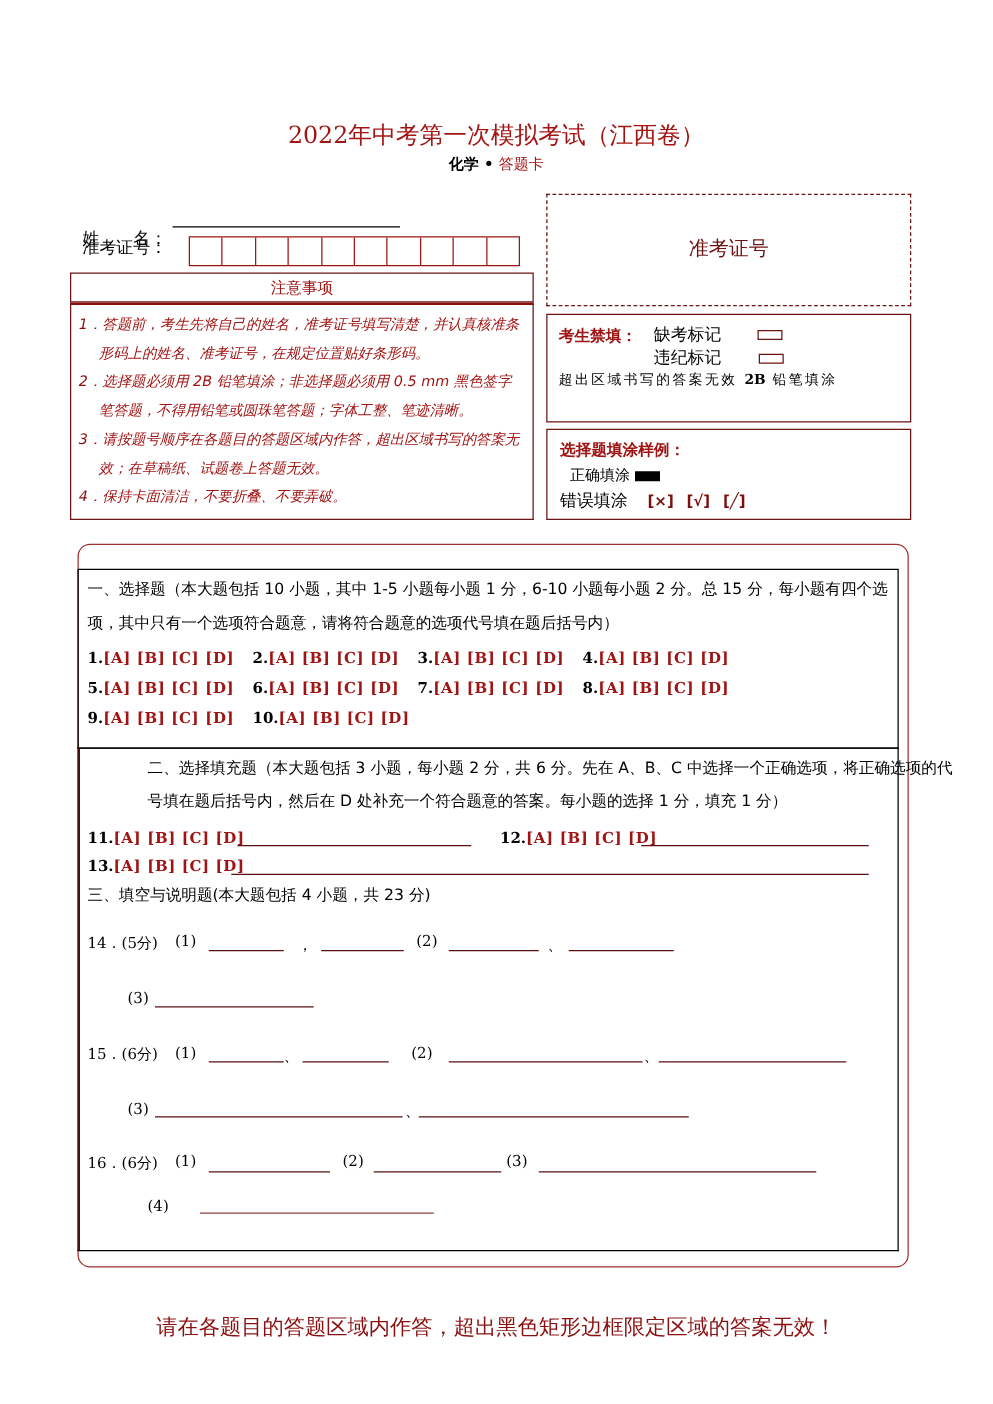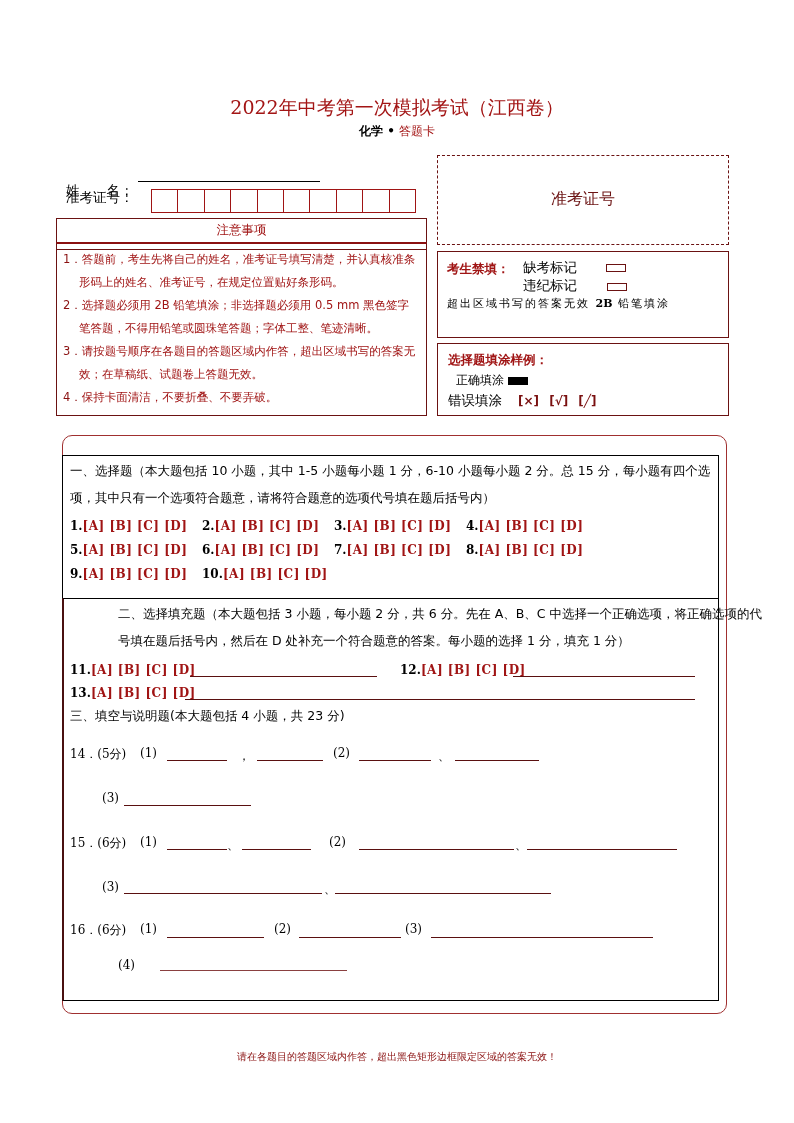--- a/index.html
+++ b/index.html
@@ -14,23 +14,23 @@
   #subtitle .sub-b { color: #a31515; }
 
   .lbl { font-size: 13.5px; }
   #name-label { left: 66px; top: 171px; margin-top: 11px; }
   #name-line { left: 138px; top: 181px; width: 182px; border-bottom: 1px solid #000; height: 1px; }
   #id-label { left: 66px; top: 189px; }
   #id-boxes { left: 151px; top: 189px; width: 265px; height: 24px; display: flex; border: 1px solid #a01414; }
   #id-boxes .cell { flex: 1; border-right: 1px solid #a01414; height: 100%; }
   #id-boxes .cell:last-child { border-right: none; }
 
-  #notice-head { left: 56px; top: 218px; width: 371px; height: 32px; border: 1px solid #6b1212; text-align: center; font-size: 12.5px; line-height: 22px; color: #a01414; }
+  #notice-head { left: 56px; top: 218px; width: 371px; height: 24px; border: 1px solid #6b1212; text-align: center; font-size: 12.5px; line-height: 22px; color: #a01414; }
   #notice-body { left: 56px; top: 242px; width: 371px; height: 174px; border: 1px solid #6b1212; border-top: 2px solid #8a1010; padding: 4px 6px 0 6px; }
-  .notice-item { font-size: 11.5px; line-height: 23px; color: #a01414; padding-left: 16px; text-indent: -16px; }
+  .notice-item { font-size: 11.5px; line-height: 23px; color: #a01414; padding-left: 16px; text-indent: -16px; font-style: italic; }
   .notice-item .num { color: #8a1010; }
 
   #barcode { left: 437px; top: 155px; width: 292px; height: 90px; border: 1px dashed #6b1212; text-align: center; line-height: 86px; font-size: 16px; color: #6b1212; font-family: "DejaVu Serif", "Liberation Serif", serif; }
 
   #forbid-box { left: 437px; top: 251px; width: 292px; height: 87px; border: 1px solid #6b1212; }
   #forbid-title { left: 9px; top: 9px; font-size: 12.5px; color: #a01414; font-weight: bold; }
   #absent-label { left: 85px; top: 7px; font-size: 13.5px; }
   #absent-box { left: 168px; top: 12px; width: 20px; height: 8px; border: 1px solid #6b1212; }
   #violate-label { left: 85px; top: 25px; font-size: 13.5px; }
   #violate-box { left: 169px; top: 31px; width: 20px; height: 8px; border: 1px solid #6b1212; }
@@ -53,21 +53,21 @@
   #sec2-text { left: 70px; top: 600px; width: 645px; margin-left: 48px; }
   .mc-item { position: absolute; white-space: nowrap; }
   .mc-item .qn { color: #000; }
   .mc-item .opts { color: #a01414; letter-spacing: 0.5px; }
 
   .blank { position: absolute; border-bottom: 1px solid #5a1010; height: 1px; }
   .q-label { position: absolute; font-size: 12px; font-family: "DejaVu Serif", "Liberation Serif", serif; white-space: nowrap; }
   .sep { position: absolute; font-size: 12px; }
 
   #sec3-title { left: 70px; top: 708px; font-size: 12.5px; }
-  #footer { left: 0; width: 794px; top: 1050px; text-align: center; font-size: 10px; color: #8a1010; }
+  #footer { left: 0; width: 794px; top: 1050px; text-align: center; font-size: 17px; color: #8a1010; }
 </style>
 </head>
 <body>
 
 <div id="title" class="abs">2022年中考第一次模拟考试（江西卷）</div>
 <div id="subtitle" class="abs">
   <span class="sub-a">化学</span><span class="sub-a"> • </span><span class="sub-b">答题卡</span>
 </div>
 
 <div id="name-label" class="abs lbl">姓　　名：</div>

